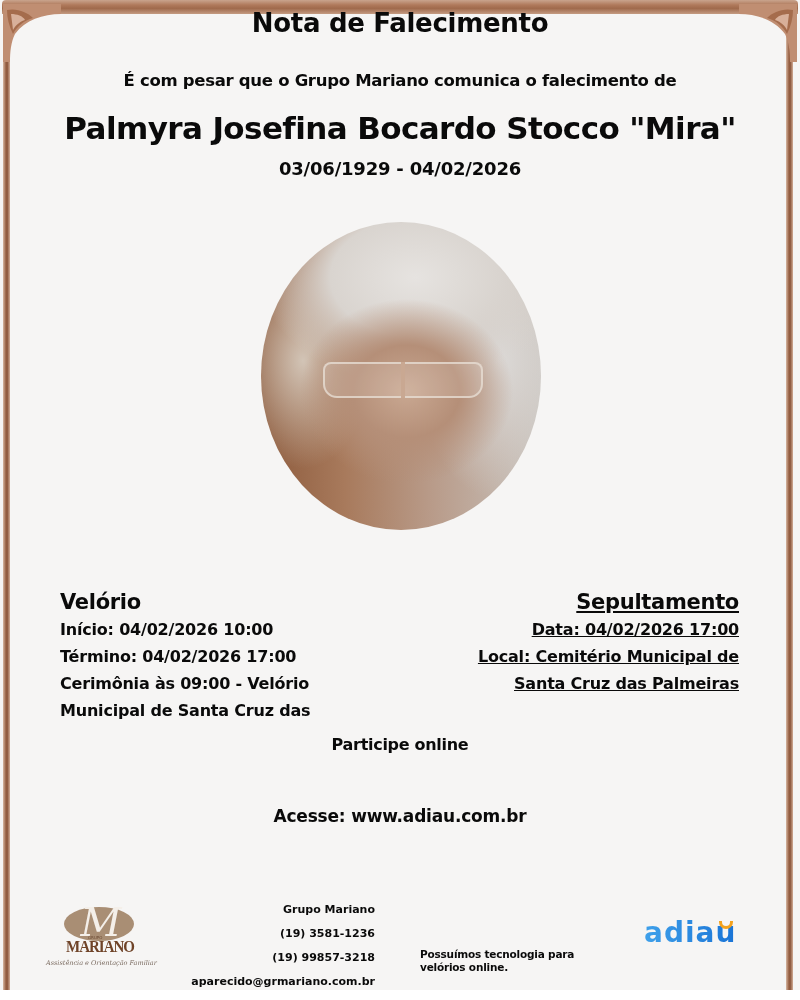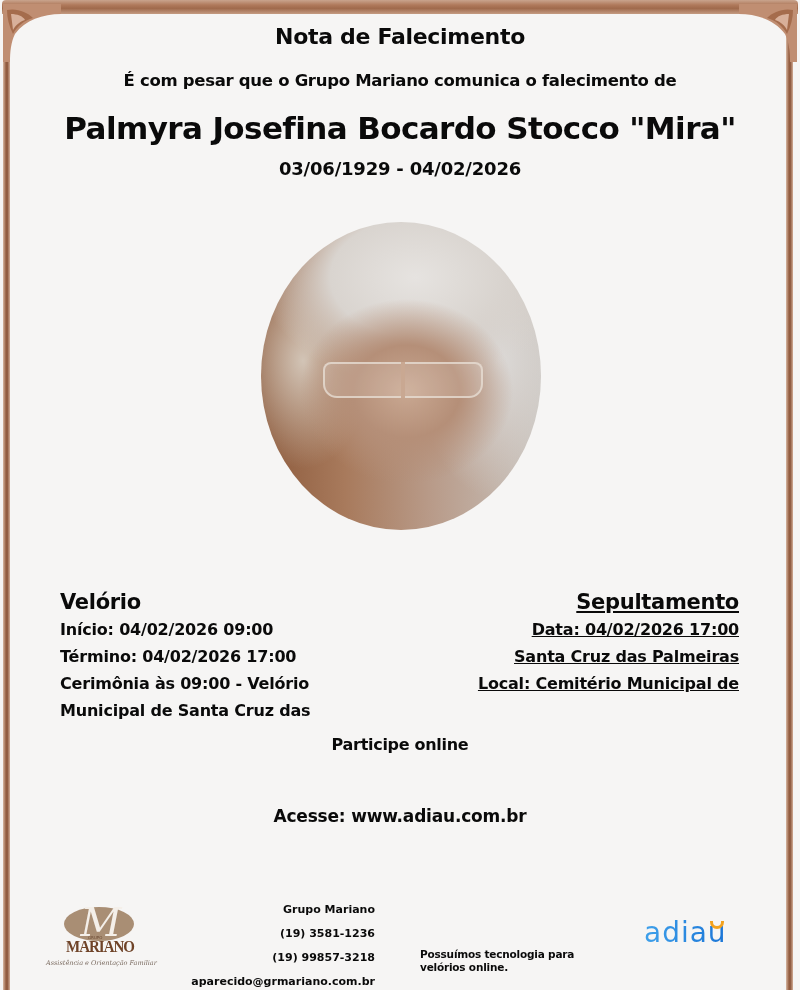--- a/index.html
+++ b/index.html
@@ -23,21 +23,21 @@
     .frame-right { left: 786px; }
     .corner {
       position: absolute; top: 4px; width: 58px; height: 58px;
     }
     .corner-left { left: 3px; }
     .corner-right { left: 739px; }
 
     .content { position: absolute; left: 0; top: 0; width: 800px; height: 990px; }
 
     .center-text { position: absolute; left: 0; width: 800px; text-align: center; font-weight: bold; }
-    .title { top: 24px; font-size: 22px; letter-spacing: -0.3px; }
+    .title { top: 8px; font-size: 26px; letter-spacing: -0.3px; }
     .subtitle { top: 71px; font-size: 16.5px; letter-spacing: -0.3px; }
     .name { top: 110px; font-size: 31px; letter-spacing: -0.6px; }
     .dates { top: 158px; font-size: 18px; letter-spacing: -0.2px; }
 
     .photo {
       position: absolute; left: 261px; top: 222px; width: 280px; height: 308px;
       border-radius: 50%;
       background:
         radial-gradient(ellipse 38% 30% at 52% 55%, #c9a892 0%, #b58f78 50%, rgba(181,143,120,0) 100%),
         radial-gradient(ellipse 55% 35% at 55% 18%, #e6e3e0 0%, #d9d4cf 55%, rgba(217,212,207,0) 100%),
@@ -84,21 +84,21 @@
       font-family: "DejaVu Serif", serif; font-style: italic; color: #7a6a5f; white-space: nowrap;
     }
 
     .contact { position: absolute; right: 425px; top: 898px; text-align: right; font-weight: bold; font-size: 11px; }
     .contact div { line-height: 24px; }
 
     .tech { position: absolute; left: 420px; top: 948px; font-weight: bold; font-size: 10.5px; line-height: 13px; letter-spacing: -0.2px; }
 
     .adiau { position: absolute; left: 644px; top: 916px; height: 40px; }
     .adiau-text {
-      font-family: "DejaVu Sans", sans-serif; font-weight: normal; font-size: 28px; letter-spacing: 1px;
+      font-family: "DejaVu Sans", sans-serif; font-weight: bold; font-size: 28px; letter-spacing: 1px;
       background: linear-gradient(90deg, #3ea0ea 0%, #1a74d6 100%);
       -webkit-background-clip: text; background-clip: text; color: transparent;
     }
     .adiau-smile {
       position: absolute; right: 3px; top: 5px; width: 14px; height: 8px;
       border: 3px solid #f4a21d; border-top: none; border-radius: 0 0 10px 10px;
     }
   </style>
 </head>
 <body>
@@ -124,31 +124,31 @@
   <div class="center-text subtitle">É com pesar que o Grupo Mariano comunica o falecimento de</div>
   <div class="center-text name">Palmyra Josefina Bocardo Stocco "Mira"</div>
   <div class="center-text dates">03/06/1929 - 04/02/2026</div>
 
   <div class="photo">
     <div class="glasses"></div>
   </div>
 
   <div class="col-left">
     <div class="section-head">Velório</div>
-    <div class="line">Início: 04/02/2026 09:00</div>
+    <div class="line">Início: 04/02/2026 10:00</div>
     <div class="line">Término: 04/02/2026 17:00</div>
     <div class="line">Cerimônia às 09:00 - Velório</div>
     <div class="line">Municipal de Santa Cruz das</div>
   </div>
 
   <div class="col-right">
     <div class="section-head">Sepultamento</div>
     <div class="line">Data: 04/02/2026 17:00</div>
+    <div class="line">Local: Cemitério Municipal de</div>
     <div class="line">Santa Cruz das Palmeiras</div>
-    <div class="line">Local: Cemitério Municipal de</div>
   </div>
 
   <div class="center-text online-head">Participe online</div>
   <div class="center-text online-link">Acesse: www.adiau.com.br</div>
 
   <div class="logo-mariano">
     <div class="logo-m"></div>
     <div class="logo-m-glyph">M</div>
     <div class="logo-small">GRUPO</div>
     <div class="logo-word">MARIANO</div>

